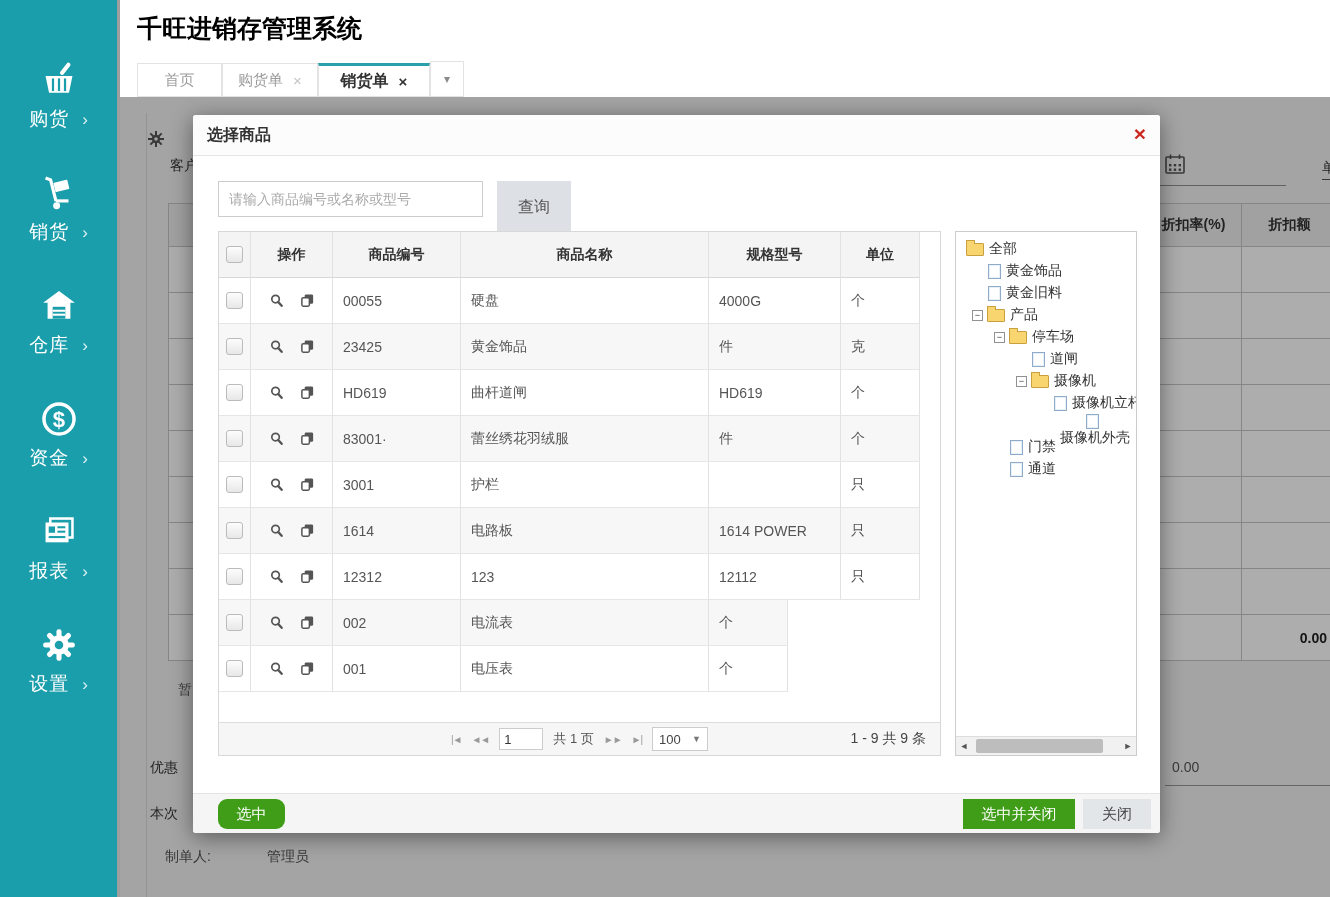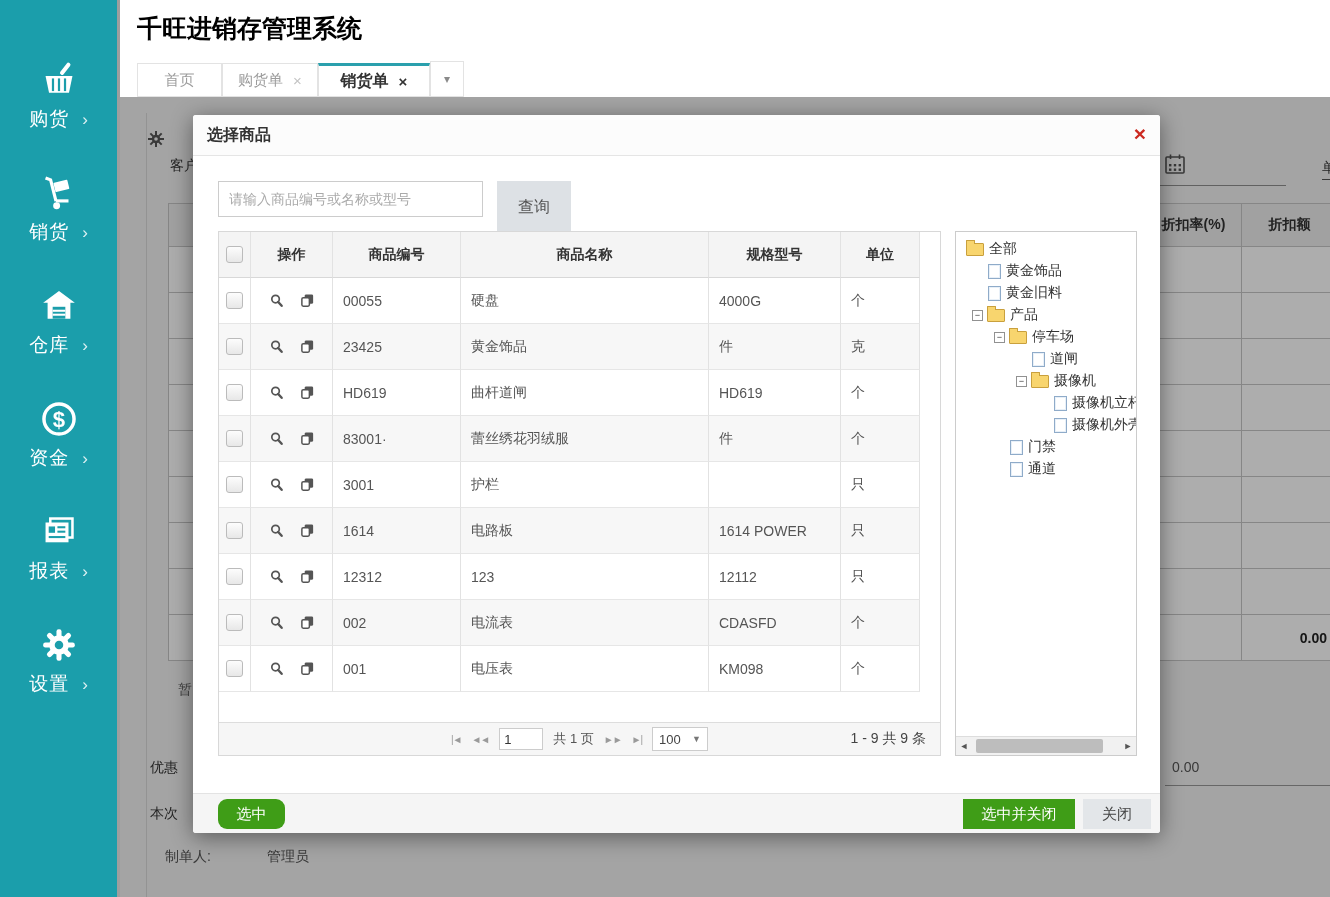--- a/index.html
+++ b/index.html
@@ -531,21 +531,20 @@
                 <span class="op-ic">
                   <svg width="15" height="15" viewBox="0 0 16 16">
                     <rect x="5" y="1.5" width="9" height="10" rx="1.5" fill="#555"></rect>
                     <rect x="2" y="5" width="8" height="9" rx="1.5" fill="#fff" stroke="#555" stroke-width="1.6"></rect>
                   </svg>
                 </span>
               </span>
             </div>
             <div class="mcell" style="width: 128px;">002</div>
             <div class="mcell" style="width: 248px;">电流表</div>
-            <div class="mcell" style="width: 132px;">CDASFD</div>
             <div class="mcell" style="width: 79px;">个</div>
           </div>
           <div class="mrow">
             <div class="mcell center" style="width: 32px;">
               <span class="cb"></span>
             </div>
             <div class="mcell center" style="width: 82px;">
               <span class="op-icons">
                 <span class="op-ic">
                   <svg width="15" height="15" viewBox="0 0 16 16">
@@ -556,21 +555,20 @@
                 <span class="op-ic">
                   <svg width="15" height="15" viewBox="0 0 16 16">
                     <rect x="5" y="1.5" width="9" height="10" rx="1.5" fill="#555"></rect>
                     <rect x="2" y="5" width="8" height="9" rx="1.5" fill="#fff" stroke="#555" stroke-width="1.6"></rect>
                   </svg>
                 </span>
               </span>
             </div>
             <div class="mcell" style="width: 128px;">001</div>
             <div class="mcell" style="width: 248px;">电压表</div>
-            <div class="mcell" style="width: 132px;">KM098</div>
             <div class="mcell" style="width: 79px;">个</div>
           </div>
         </div>
       <div class="pager">
         <span class="pg-ic">|◄</span>
         <span class="pg-ic">◄◄</span>
         <input class="pg-input" value="1" style="">
         <span>共 1 页</span>
         <span class="pg-ic">►►</span>
         <span class="pg-ic">►|</span>
@@ -612,21 +610,21 @@
           </div>
           <div class="tree-row" style="padding-left: 70px;">
             <span class="i-exp">−</span>
             <span class="i-folder"></span>
             <span>摄像机</span>
           </div>
           <div class="tree-row" style="padding-left: 92px;">
             <span class="i-file"></span>
             <span>摄像机立杆</span>
           </div>
-          <div class="tree-row" style="padding-left: 92px;">
+          <div class="tree-row" style="padding-left: 92px; flex-direction: column;">
             <span class="i-file"></span>
             <span>摄像机外壳</span>
           </div>
           <div class="tree-row" style="padding-left: 48px;">
             <span class="i-file"></span>
             <span>门禁</span>
           </div>
           <div class="tree-row" style="padding-left: 48px;">
             <span class="i-file"></span>
             <span>通道</span>

